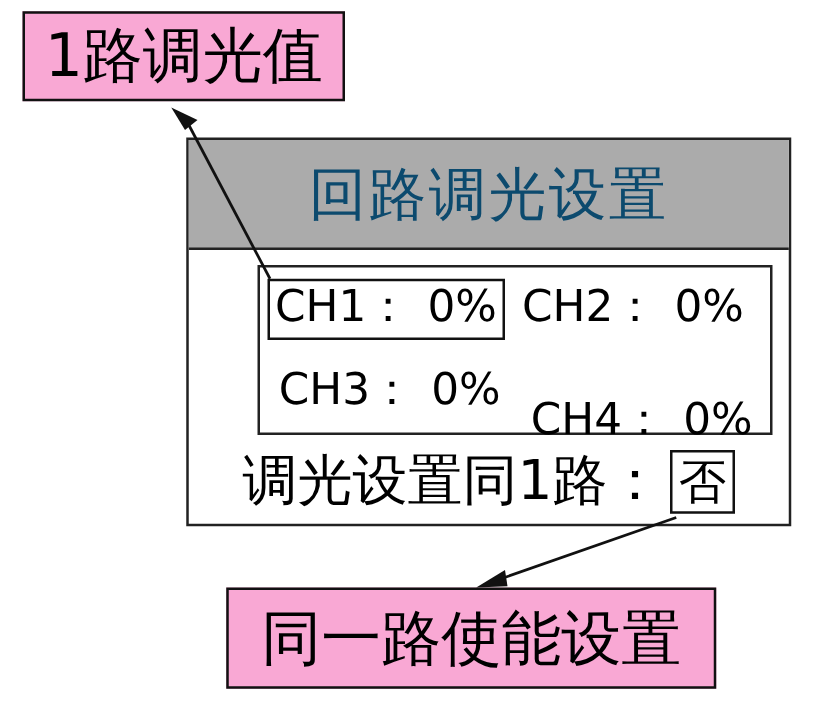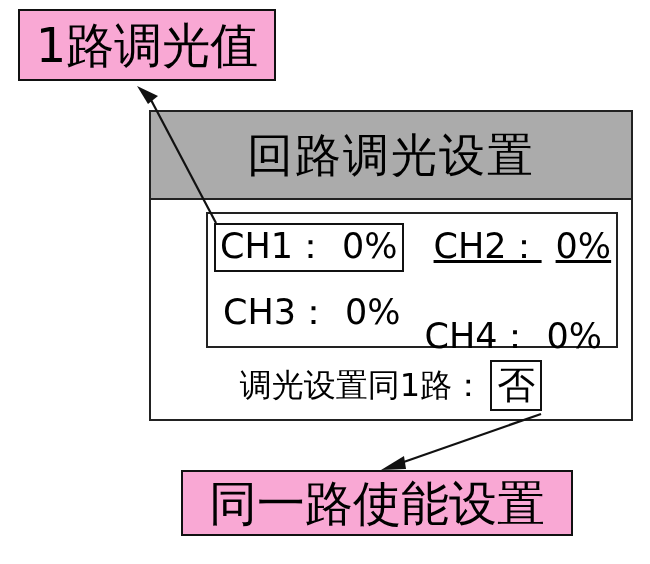--- a/index.html
+++ b/index.html
@@ -40,21 +40,21 @@
     top: 9px;
     width: 258px;
     height: 72px;
     font-size: 48px;
     line-height: 1;
   }
   #callout-bottom {
     left: 181px;
     top: 470px;
     width: 392px;
-    height: 66px;
+    height: 81px;
     font-size: 48px;
     line-height: 1;
   }
   .callout .ctext {
     letter-spacing: 0px;
   }
 
   
   #device-panel {
     position: absolute;
@@ -73,21 +73,21 @@
     background: #ababab;
     border-bottom: 2px solid #222222;
     display: flex;
     align-items: center;
     justify-content: center;
   }
   #panel-title {
     font-size: 46px;
     line-height: 1;
     letter-spacing: 2px;
-    color: #000000;
+    color: #0c4a6e;
   }
 
   #panel-body {
     position: relative;
     height: 157px;
     box-sizing: border-box;
   }
 
   
   #channel-box {
@@ -120,37 +120,37 @@
     align-items: baseline;
   }
   .ch-cell.selected {
     border: 2px solid #111111;
   }
   .ch-label { }
   .ch-value {
     margin-left: 14px;
   }
   #ch-row-1 .ch-cell:first-child { margin-left: 0px; }
-  #ch-row-1 .ch-cell:last-child { margin-left: 24px; text-decoration: underline; }
+  #ch-row-1 .ch-cell:last-child { margin-left: 8px; }
   #ch-row-2 .ch-cell:first-child { margin-left: 3px; }
   #ch-row-2 .ch-cell:last-child  { margin-left: 12px; margin-top: 48px; }
 
   
   #same-row {
     position: absolute;
     left: 0;
     top: 156px;
     width: 100%;
     height: 58px;
     display: flex;
     align-items: center;
     justify-content: center;
   }
   #same-label {
-    font-size: 32px;
+    font-size: 44px;
     line-height: 1;
     white-space: nowrap;
   }
   #same-value-box {
     margin-left: 6px;
     box-sizing: border-box;
     border: 2px solid #111111;
     width: 52px;
     height: 51px;
     display: flex;

